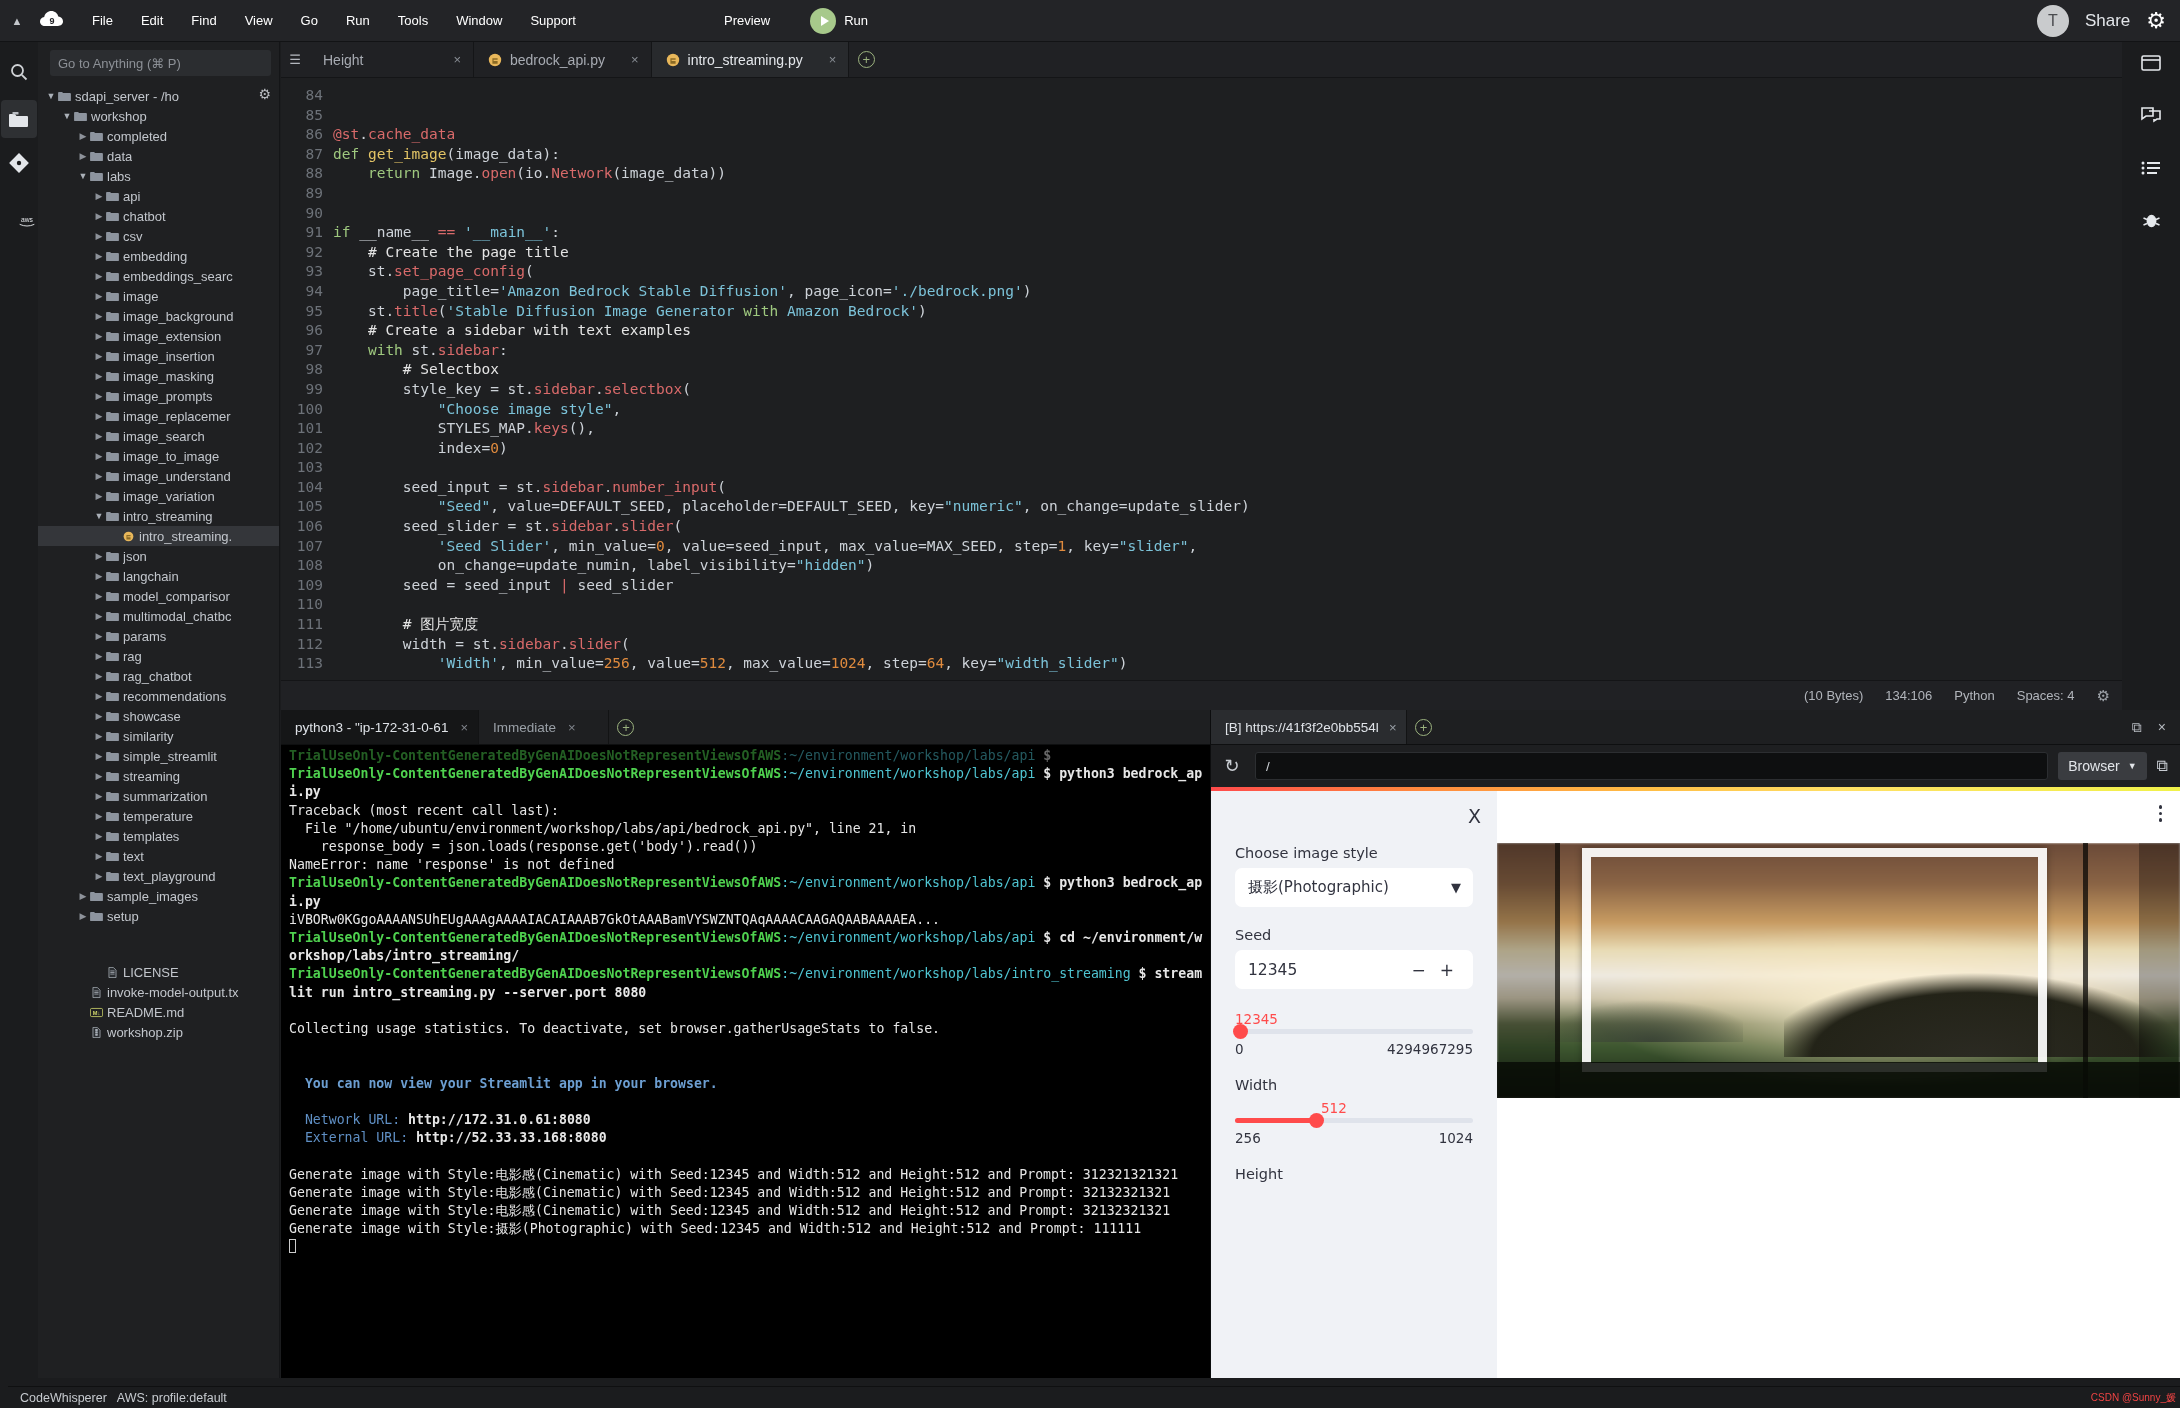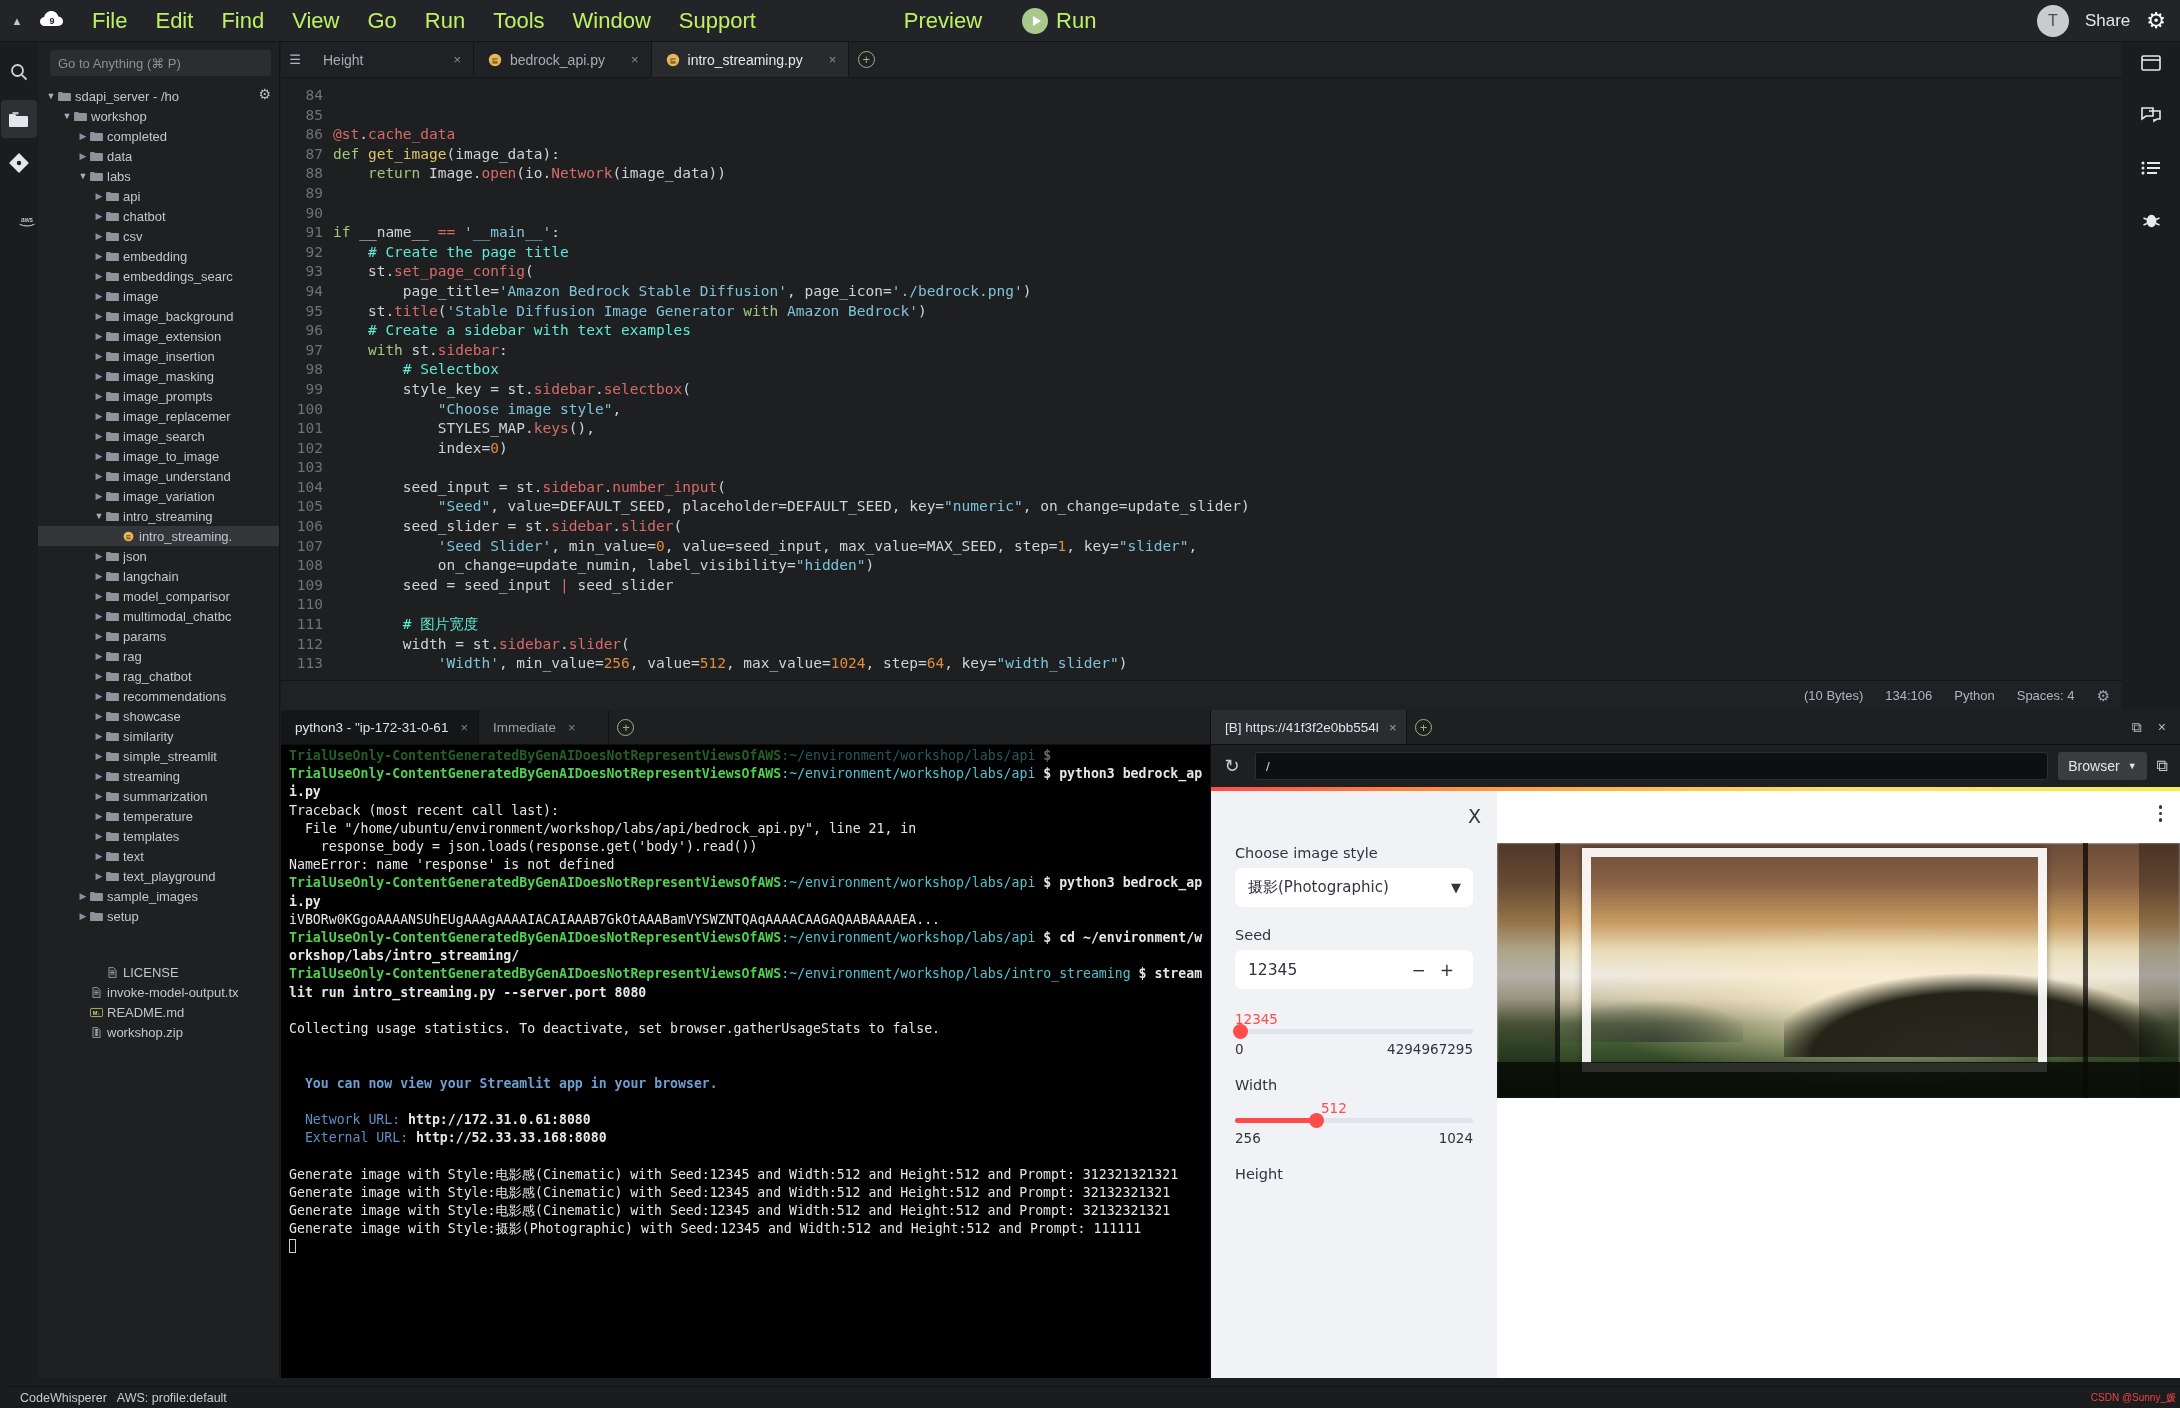--- a/index.html
+++ b/index.html
@@ -17,21 +17,21 @@
     background: #232427; display: flex; align-items: center;
     border-bottom: 1px solid #121315;
   }
   .mb-caret { width: 34px; text-align: center; color: #c4c7cc; font-size: 11px; }
   .cloud9-logo {
     width: 28px; height: 28px; margin: 0 12px 0 4px;
     display: flex; align-items: center; justify-content: center;
   }
   .cloud9-logo svg { width: 28px; height: 28px; }
   .mb-item {
-    color: #bef264; font-size: 22px; padding: 5px 14px; cursor: default;
+    color: #ffffff; font-size: 13px; padding: 5px 14px; cursor: default;
     white-space: nowrap;
   }
   .mb-preview { margin-left: 120px; }
   .run-pill {
     display: flex; align-items: center; gap: 8px; margin-left: 26px;
   }
   .run-circle {
     width: 26px; height: 26px; border-radius: 50%; background: #a7c98b;
     display: flex; align-items: center; justify-content: center;
   }
@@ -122,21 +122,21 @@
   }
   .gutter {
     width: 52px; flex: none; text-align: right; padding: 8px 10px 0 0;
     color: #6d7279; user-select: none;
   }
   .codearea { padding-top: 8px; white-space: pre; color: #cdd2d8; flex: 1; overflow: hidden;}   
   .kw2 { color: #9fc97f; }   
   .fn  { color: #e3c466; }   
   .str { color: #7cc3d9; }   
   .num { color: #e08b3e; }   
-  .cm  { color: #5eead4; }   
+  .cm  { color: #e5e5e5; }   
   .at  { color: #d96a6a; }   
   .statusline {
     position: absolute; left: 0; right: 0; bottom: 0; height: 30px;
     background: #202124; display: flex; align-items: center; justify-content: flex-end;
     gap: 22px; padding-right: 12px; font-size: 13px; color: #b1b5bb;
     border-top: 1px solid #141517;
   }
   .statusline .gear { color: #9da2a8; font-size: 15px; }
 
   

